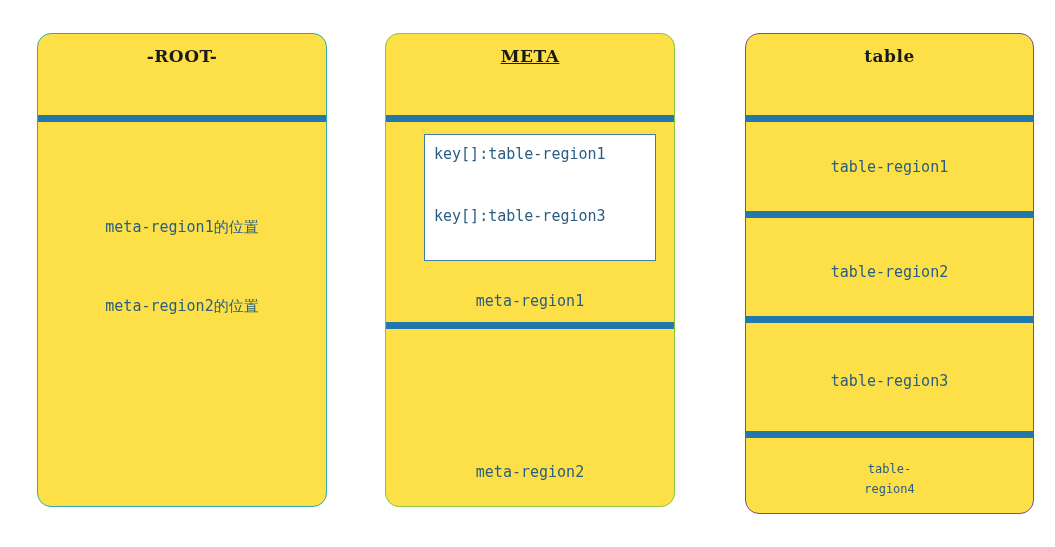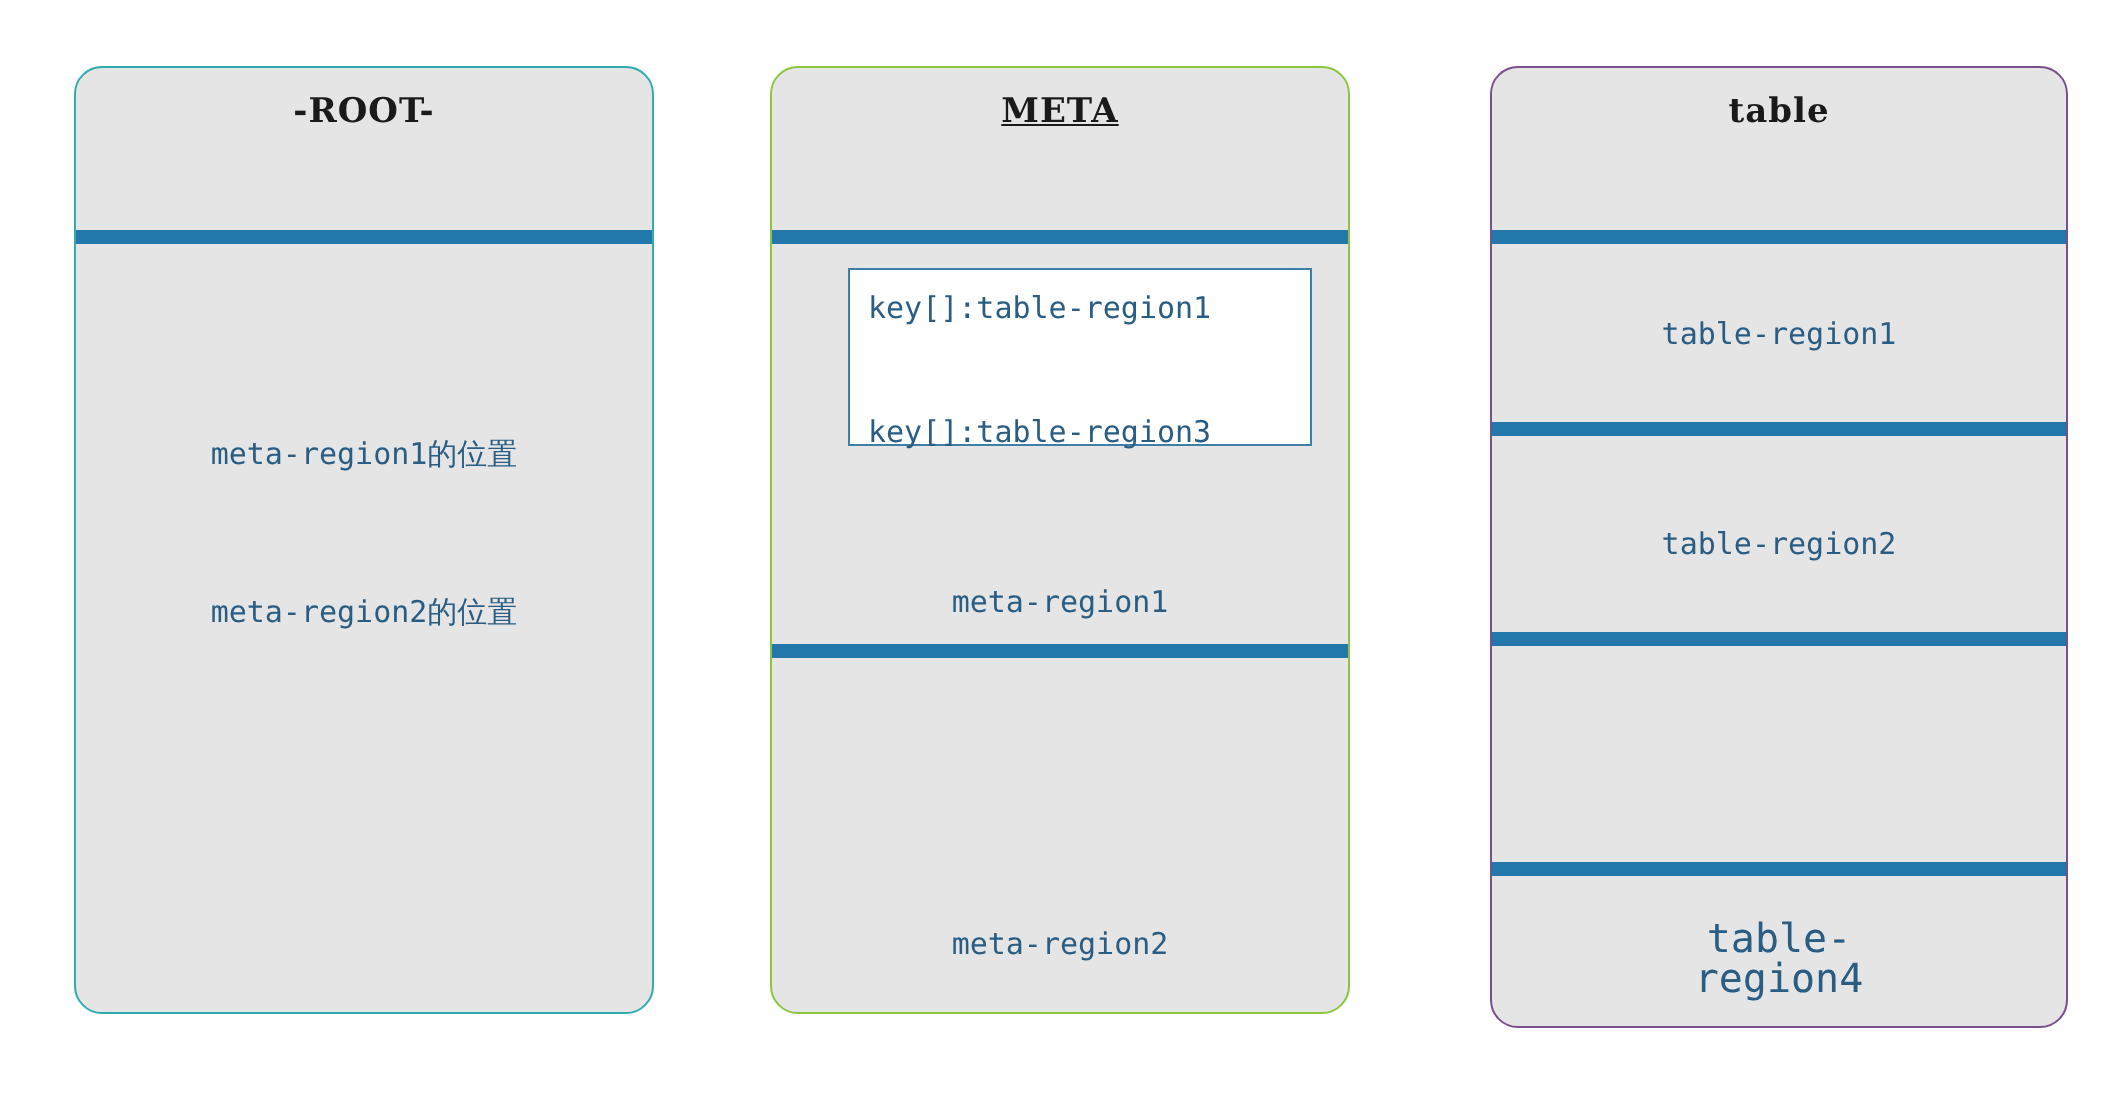--- a/index.html
+++ b/index.html
@@ -19,21 +19,21 @@
     position: absolute;
     left: 0; top: 0;
     width: 1055px;
     height: 547px;
   }
 
   
   .panel {
     position: absolute;
     box-sizing: border-box;
-    background: #e5e5e5;
+    background: #fde047;
     border-radius: 14px;
     border-style: solid;
     border-width: 1.6px;
     overflow: hidden;
   }
   .panel-root  { left: 37px;  top: 33px; width: 290px; height: 474px; border-color: #2eacaf; }
   .panel-meta  { left: 385px; top: 33px; width: 290px; height: 474px; border-color: #8cc63f; }
   .panel-table { left: 745px; top: 33px; width: 289px; height: 481px; border-color: #7b4f8e; }
 
   
@@ -63,29 +63,29 @@
     position: absolute;
     left: 0;
     width: 100%;
     text-align: center;
     color: #2a5d83;
     font-family: "DejaVu Sans Mono", "Liberation Mono", monospace;
     font-size: 15px;
     line-height: 20px;
     white-space: pre-line;
   }
-  .region-label.wide { font-size: 20px; }
+  .region-label.wide { font-size: 12px; }
 
   
   .key-box {
     position: absolute;
     left: 38px;
     top: 100px;
     width: 232px;
-    height: 89px;
+    height: 127px;
     box-sizing: border-box;
     border: 1.4px solid #3d7fa6;
     background: #ffffff;
   }
   .key-line {
     position: absolute;
     left: 9px;
     color: #2a5d83;
     font-family: "DejaVu Sans Mono", "Liberation Mono", monospace;
     font-size: 15px;
@@ -132,20 +132,21 @@
     <div class="divider" style="top: 81px; background: rgb(34, 119, 171);"></div>
 
     <div class="region-label" style="top: 123px; color: rgb(42, 93, 131);">table-region1</div>
 
     <div class="divider" style="top: 177px; background: rgb(34, 119, 171);"></div>
 
     <div class="region-label" style="top: 228px; color: rgb(42, 93, 131);">table-region2</div>
 
     <div class="divider" style="top: 282px; background: rgb(34, 119, 171);"></div>
 
+    <div class="region-label" style="top: 337px; color: rgb(42, 93, 131);">table-region3</div>
 
     <div class="divider" style="top: 397px; background: rgb(34, 119, 171);"></div>
 
     <div class="region-label wide" style="top: 425px; color: rgb(42, 93, 131);">table-
 region4</div>
   </div>
 
 </div>
 
 </body></html>

